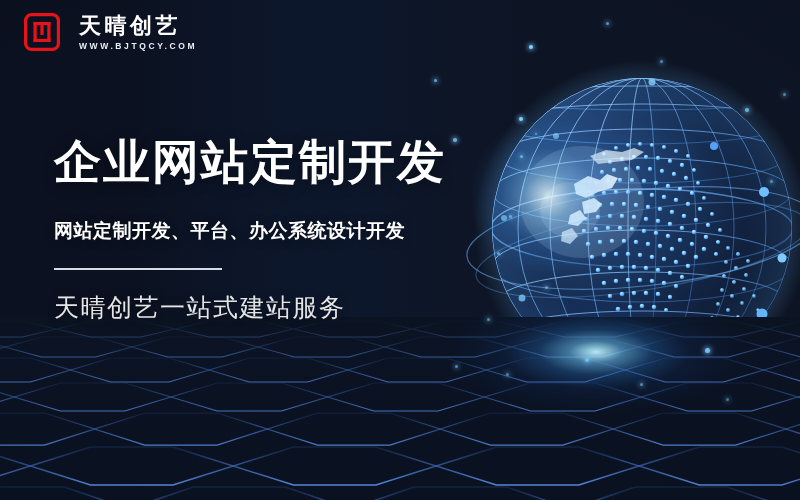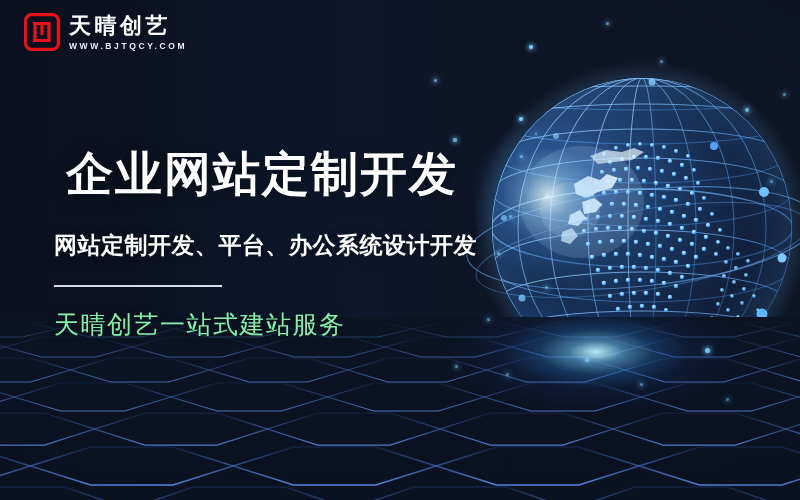--- a/index.html
+++ b/index.html
@@ -99,21 +99,21 @@
     box-shadow: 0 0 5px 1px rgba(120,200,255,0.85);
   }
 
   
   .logo {
     position: absolute;
     left: 24px;
     top: 13px;
     display: flex;
     align-items: center;
-    gap: 9px;
+    gap: 19px;
     z-index: 8;
   }
   .logo-mark {
     width: 36px;
     height: 38px;
     flex: 0 0 auto;
   }
   .logo-text { display: flex; flex-direction: column; justify-content: center; }
   .logo-cn {
     font-family: "DejaVu Sans", "Liberation Sans", sans-serif;
@@ -144,47 +144,47 @@
     z-index: 7;
     width: 470px;
   }
   .headline {
     font-family: "DejaVu Serif", "Liberation Serif", serif;
     font-size: 47px;
     font-weight: 700;
     color: #ffffff;
     letter-spacing: 2px;
     line-height: 1.12;
-    margin: 12px;
+    margin: 0;
     white-space: nowrap;
     text-shadow: 0 2px 14px rgba(0,0,0,0.45);
   }
   .subline {
     font-family: Liberation Sans, sans-serif;
-    font-size: 23px;
+    font-size: 19px;
     font-weight: 700;
     color: #ffffff;
     letter-spacing: 0.5px;
     line-height: 1.2;
     margin: 31px 0 0 0;
     white-space: nowrap;
     text-shadow: 0 1px 10px rgba(0,0,0,0.40);
   }
   .divider {
     width: 168px;
     height: 2px;
     background: #e8eef7;
     margin: 26px 0 0 0;
     opacity: 0.92;
   }
   .tagline {
     font-family: "DejaVu Sans", "Liberation Sans", sans-serif;
     font-size: 25px;
     font-weight: 400;
-    color: #86efac;
+    color: #e5e5e5;
     letter-spacing: 1.5px;
     line-height: 1.2;
     margin: 23px 0 0 0;
     white-space: nowrap;
     text-shadow: 0 1px 10px rgba(0,0,0,0.40);
   }
 </style>
 </head>
 <body>
 

